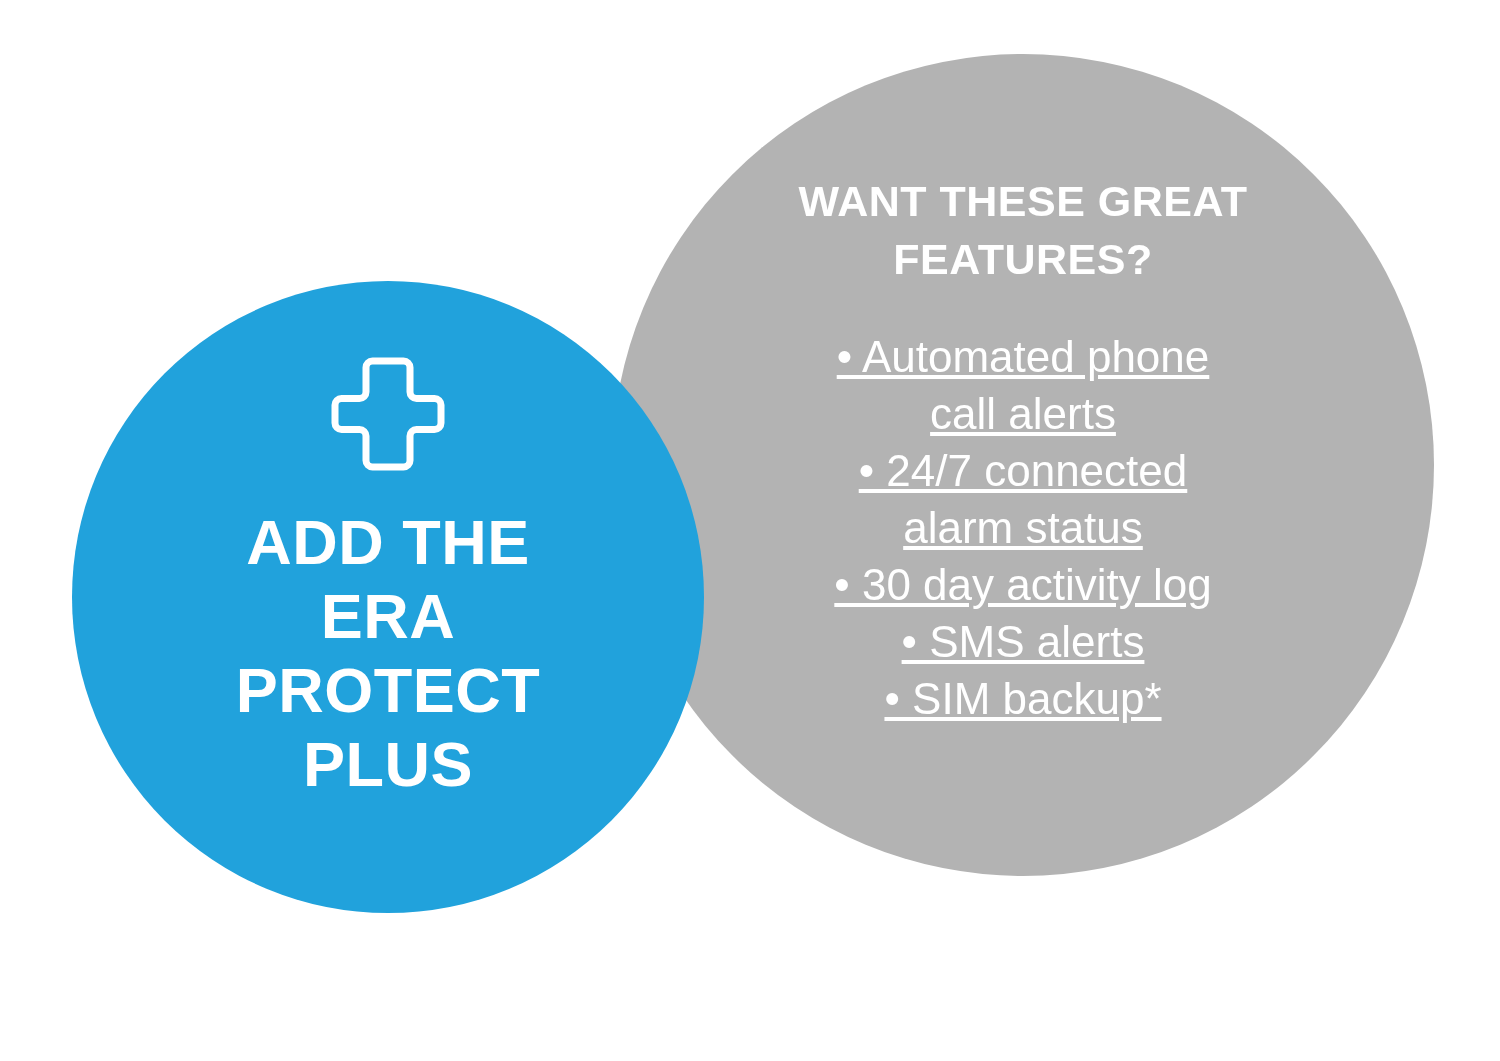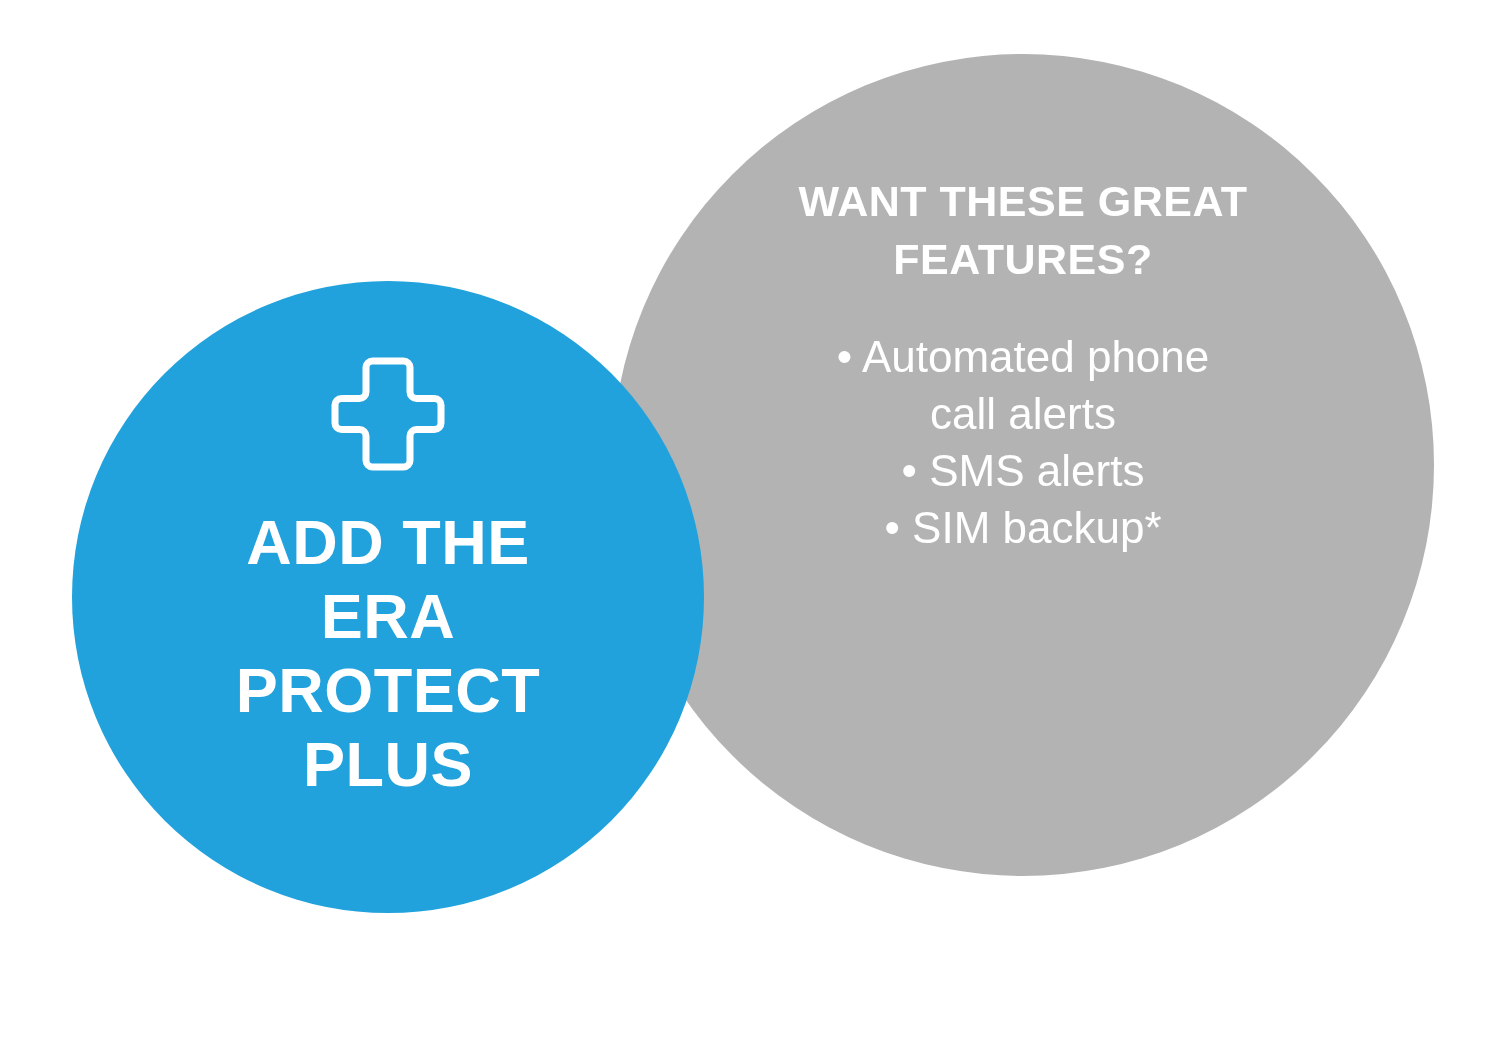--- a/index.html
+++ b/index.html
@@ -68,20 +68,21 @@
     text-align: center;
   }
 
   .features-list li {
     color: #ffffff;
     font-size: 44px;
     line-height: 57px;
     font-weight: 400;
     text-align: center;
     white-space: pre-line;
+    text-decoration: underline;
   }
 
   
   .circle-blue {
     position: absolute;
     left: 72px;
     top: 281px;
     width: 632px;
     height: 632px;
     border-radius: 50%;
@@ -126,20 +127,23 @@
 
 <div id="stage">
 
   <div class="circle-grey">
     <div class="grey-content">
       <div class="features-heading">WANT THESE
 GREAT FEATURES?</div>
       <ul class="features-list">
         <li>• Automated phone
 call alerts</li>
+        <li>• 24/7 connected
+alarm status</li>
+        <li>• 30 day activity log</li>
         <li>• SMS alerts</li>
         <li>• SIM backup*</li>
       </ul>
     </div>
   </div>
 
   <div class="circle-blue">
     <div class="blue-content">
       <span class="plus-icon">
         <svg viewBox="0 0 118 118" width="118" height="118" aria-hidden="true">

